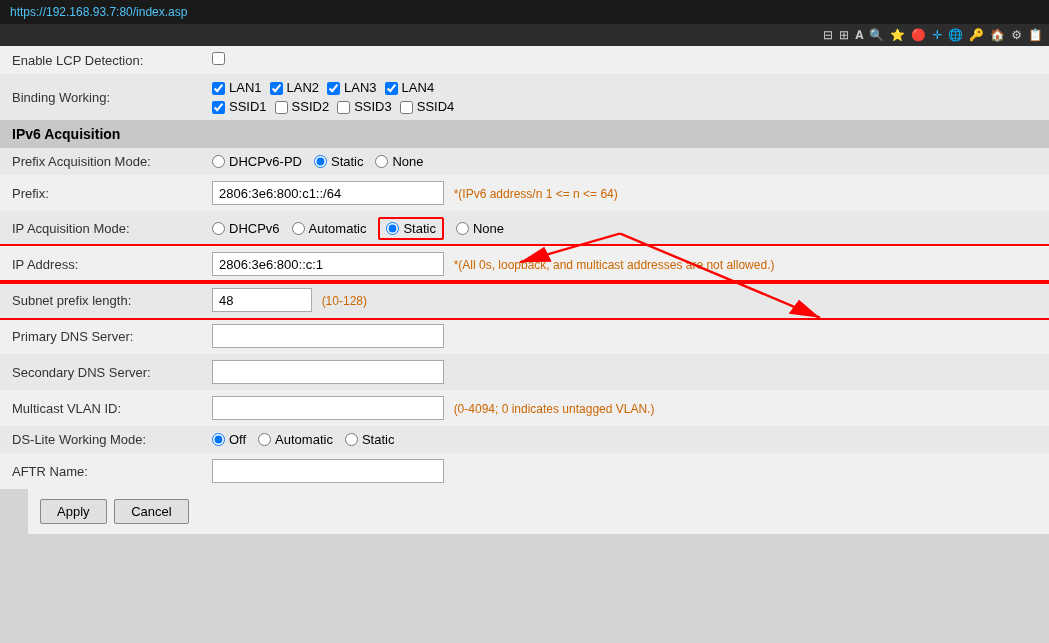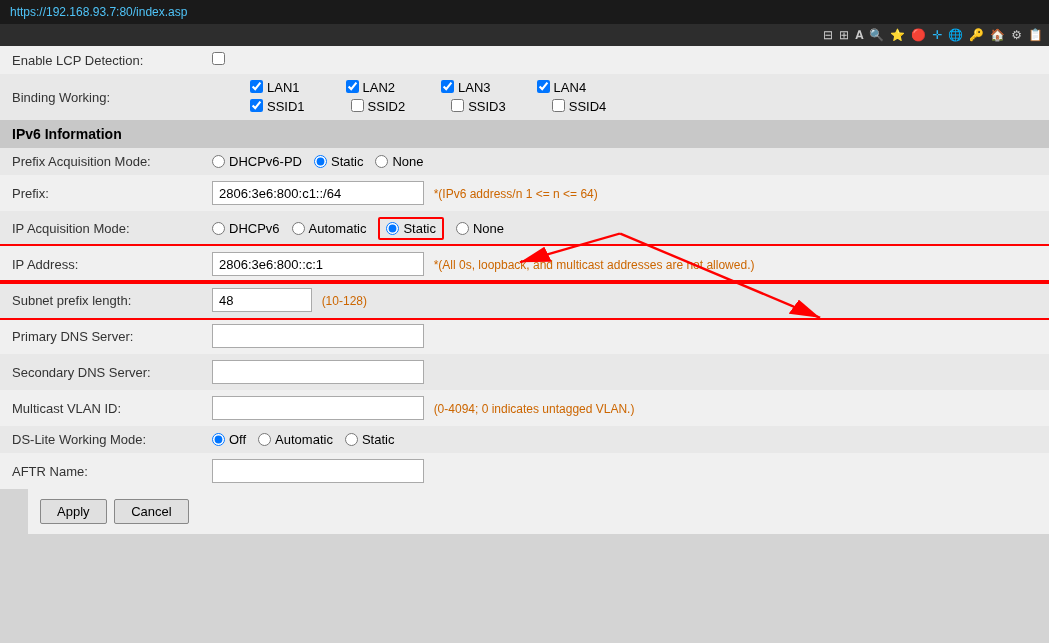--- a/index.html
+++ b/index.html
@@ -68,21 +68,21 @@
     }
 
     .input-text {
       border: 1px solid #aaa;
       padding: 3px 6px;
       font-size: 13px;
       background: white;
       height: 24px;
     }
     .input-wide {
-      width: 212px;
+      width: 232px;
     }
 
     .hint-text {
       color: #cc6600;
       font-size: 12px;
       margin-left: 6px;
     }
 
     .radio-group {
       display: flex;
@@ -97,23 +97,22 @@
     }
 
     .checkbox-group {
       display: flex;
       flex-wrap: wrap;
       gap: 8px;
       align-items: center;
     }
     .checkbox-group label {
       display: flex;
-      align-items: flex-start;
+      align-items: flex-end;
       gap: 4px;
-      margin-left: 38px;
     }
 
     .radio-highlighted {
       border: 2px solid red;
       padding: 2px 6px;
       border-radius: 2px;
     }
 
     .btn {
       padding: 4px 16px;
@@ -214,21 +213,21 @@
             </label>
             <label>
               <input type="checkbox" style="">
               <span>SSID4</span>
             </label>
           </div>
         </td>
       </tr>
 
       <tr>
-        <td colspan="2" class="section-header">IPv6 Information</td>
+        <td colspan="2" class="section-header">IPv6 Acquisition</td>
       </tr>
 
       <tr>
         <td class="label-cell">Prefix Acquisition Mode:</td>
         <td>
           <div class="radio-group">
             <label>
               <input type="radio" name="prefix_mode" style="">
               <span>DHCPv6-PD</span>
             </label>

